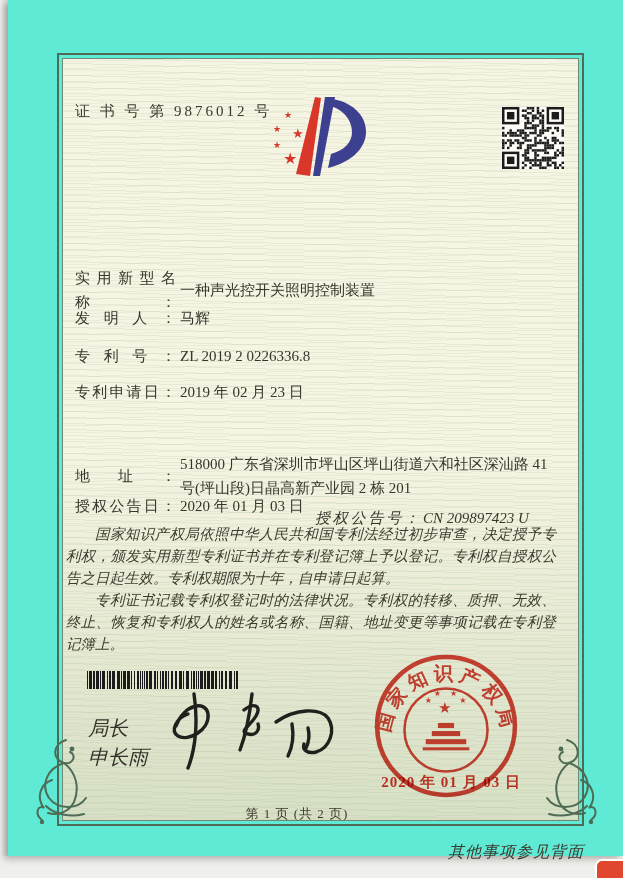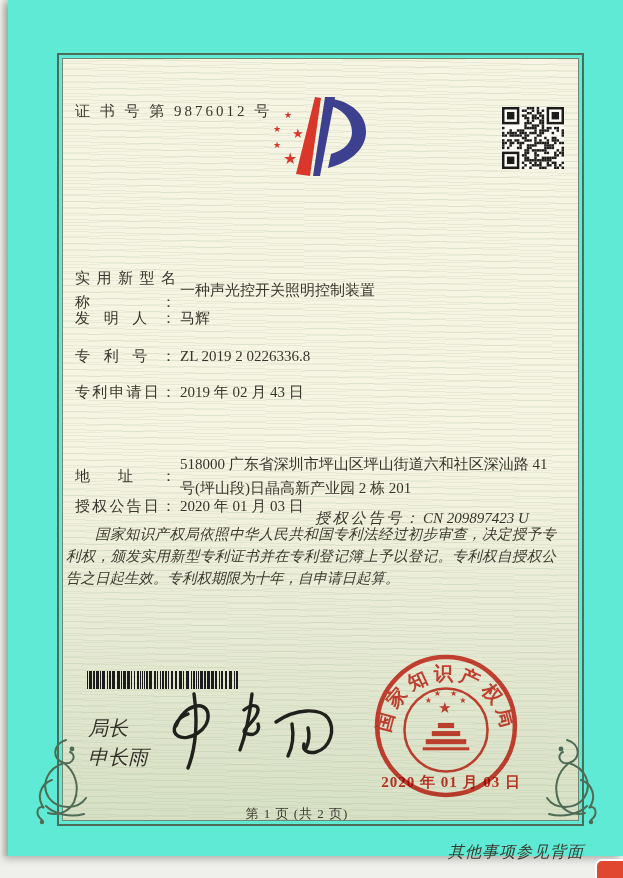--- a/index.html
+++ b/index.html
@@ -359,37 +359,38 @@
     <div class="field-row" style="top:306px">
       <span class="f-label">发明人：</span>
       <span class="f-value">马辉</span>
     </div>
     <div class="field-row" style="top:344px">
       <span class="f-label">专利号：</span>
       <span class="f-value">ZL 2019 2 0226336.8</span>
     </div>
     <div class="field-row" style="top:380px">
       <span class="f-label">专利申请日：</span>
-      <span class="f-value">2019 年 02 月 43 日</span>
+      <span class="f-value">2019 年 02 月 23 日</span>
     </div>
     <div class="field-row" style="top:452px">
       <span class="f-label">地址：</span>
       <span class="f-value">518000 广东省深圳市坪山区坪山街道六和社区深汕路 41 号(坪山段)日晶高新产业园 2 栋 201</span>
     </div>
     <div class="field-row" style="top:494px">
       <span class="f-label">授权公告日：</span>
       <span class="f-value">2020 年 01 月 03 日</span>
       <span class="col2">
         <span class="f-label">授权公告号：</span>
         <span class="f-value">CN 209897423 U</span>
       </span>
     </div>
 
     <div class="paras">
       <p>国家知识产权局依照中华人民共和国专利法经过初步审查，决定授予专利权，颁发实用新型专利证书并在专利登记簿上予以登记。专利权自授权公告之日起生效。专利权期限为十年，自申请日起算。</p>
+      <p>专利证书记载专利权登记时的法律状况。专利权的转移、质押、无效、终止、恢复和专利权人的姓名或名称、国籍、地址变更等事项记载在专利登记簿上。</p>
     </div>
 
     <div class="barcode">
       <svg id="bc-svg" viewBox="0 0 154 18">
           <rect x="0" y="0" width="1" height="18" fill="#1c1c1c"></rect>
           <rect x="2" y="0" width="3" height="18" fill="#1c1c1c"></rect>
           <rect x="6" y="0" width="2" height="18" fill="#1c1c1c"></rect>
           <rect x="9" y="0" width="3" height="18" fill="#1c1c1c"></rect>
           <rect x="13" y="0" width="1" height="18" fill="#1c1c1c"></rect>
           <rect x="15" y="0" width="3" height="18" fill="#1c1c1c"></rect>

